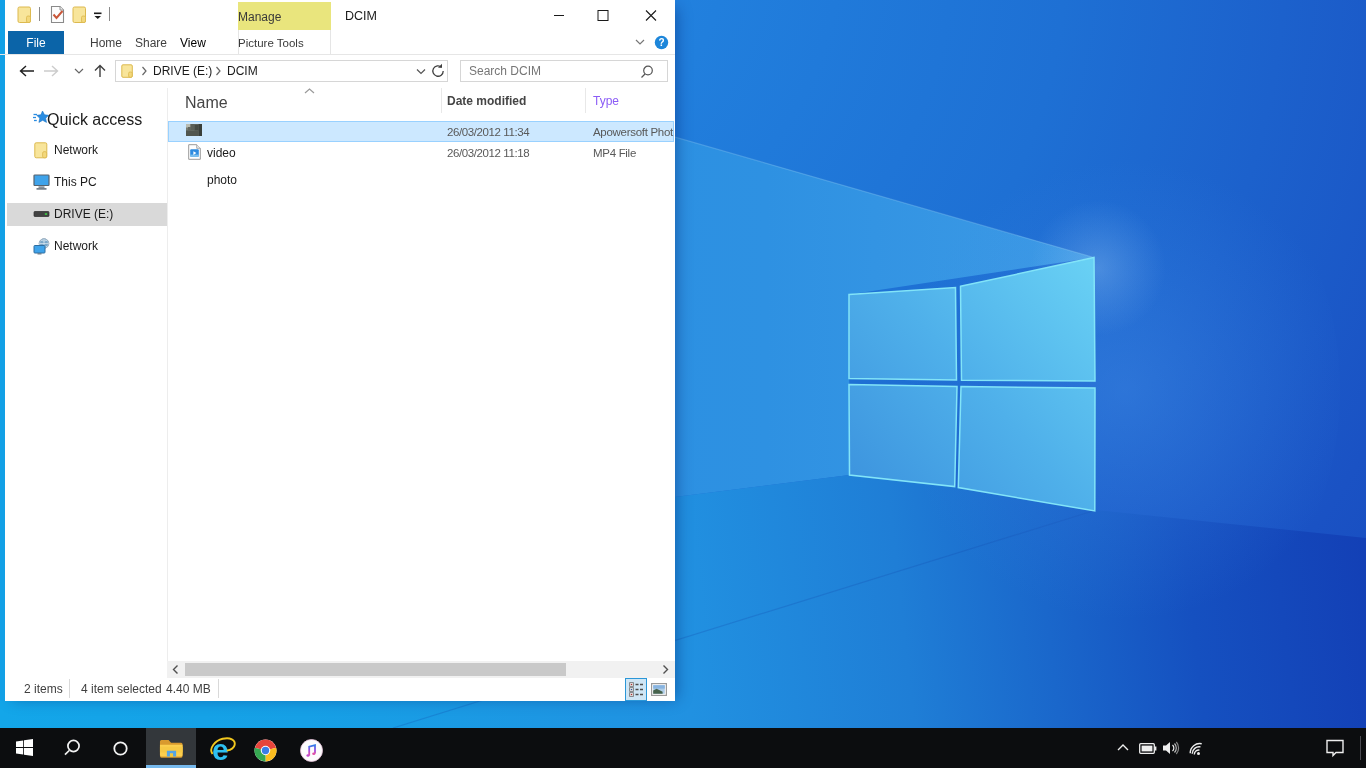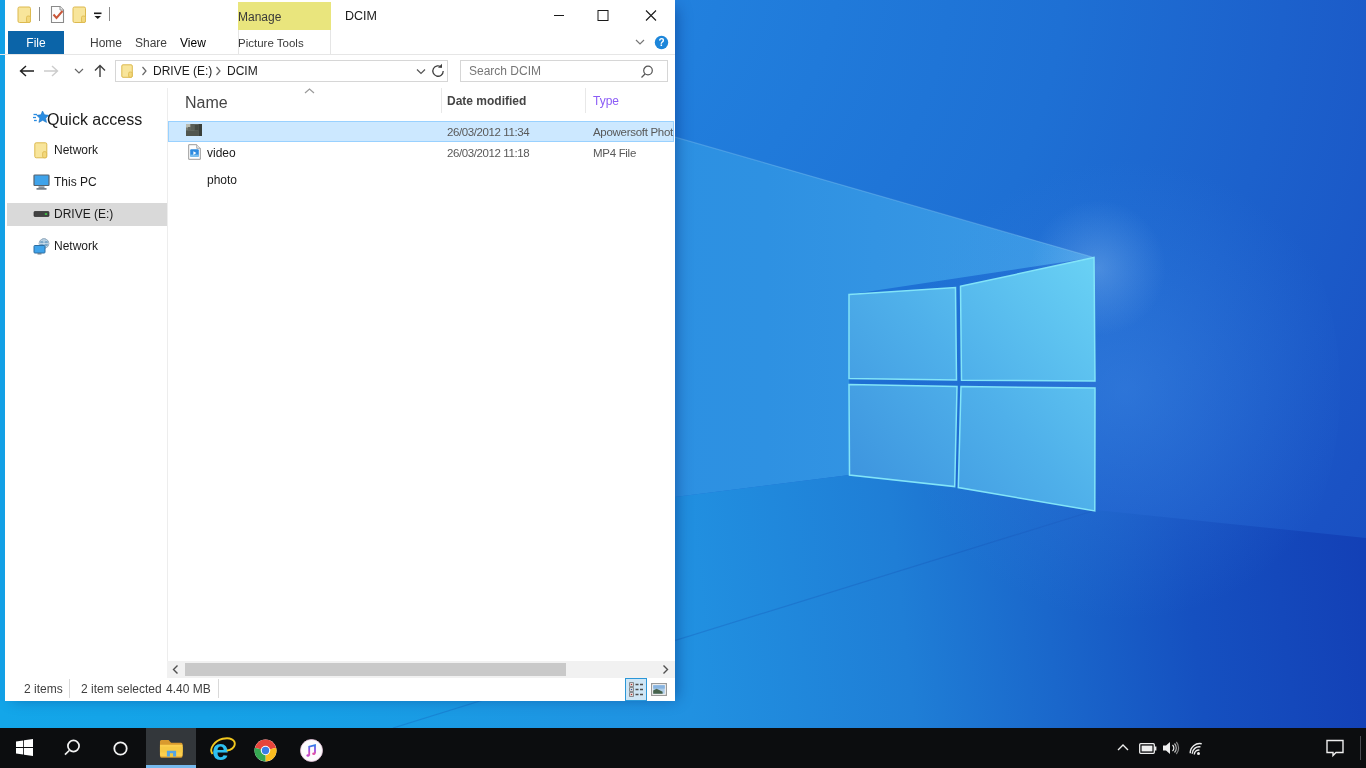--- a/index.html
+++ b/index.html
@@ -223,21 +223,21 @@
 <svg class="abs" style="left:170px;top:664px;" width="12" height="11" viewBox="0 0 12 11">
         <path d="M7.5 1.5 L3.5 5.5 l4 4" stroke="#505050" stroke-width="1.4" fill="none"></path>
       </svg>
 <div class="abs" style="left:184.5px;top:663px;width:381px;height:13px;background:#c9c9c9;"></div>
 <svg class="abs" style="left:659px;top:664px;" width="12" height="11" viewBox="0 0 12 11">
         <path d="M4.5 1.5 l4 4 -4 4" stroke="#505050" stroke-width="1.4" fill="none"></path>
       </svg>
 
 <div class="t" style="left:24px;top:682px;font-size:12px;color:#3f3f3f;">2 items</div>
 <div class="abs" style="left:69px;top:679px;width:1px;height:19px;background:#d9d9d9;"></div>
-<div class="t" style="left:81px;top:682px;font-size:12px;color:#3f3f3f;">2 item selected</div>
+<div class="t" style="left:81px;top:682px;font-size:12px;color:#3f3f3f;">4 item selected</div>
 <div class="t" style="left:166px;top:682px;font-size:12px;color:#3f3f3f;">4.40 MB</div>
 <div class="abs" style="left:218px;top:679px;width:1px;height:19px;background:#d9d9d9;"></div>
 <div class="abs" style="left:625px;top:678px;width:22px;height:22.5px;background:#cfe6f5;border:1.5px solid #2b97d8;"></div>
 <svg class="abs" style="left:629px;top:682px;" width="15" height="15" viewBox="0 0 15 15">
 <g stroke="#6b6b6b" stroke-width="0.9" fill="#fff">
 <rect x="0.7" y="0.7" width="3.6" height="3.6"></rect>
           <rect x="0.7" y="5.7" width="3.6" height="3.6"></rect>
           <rect x="0.7" y="10.7" width="3.6" height="3.6"></rect>
 </g>
 <circle cx="2.5" cy="2.5" r="0.8" fill="#a33"></circle>

